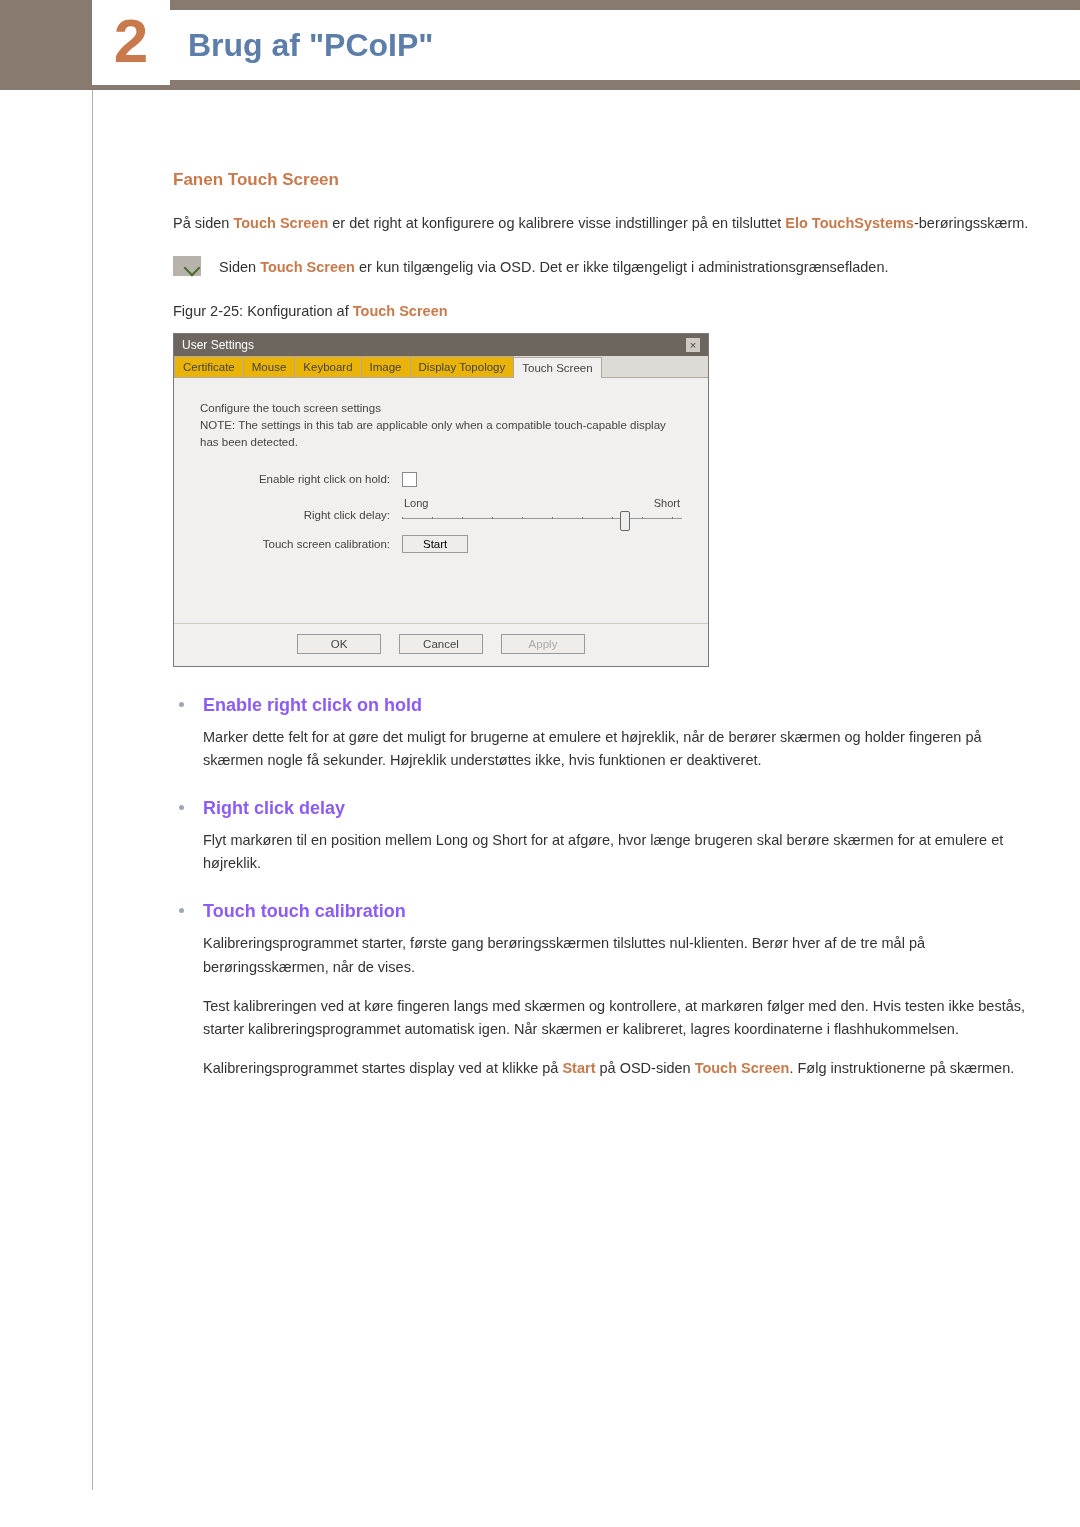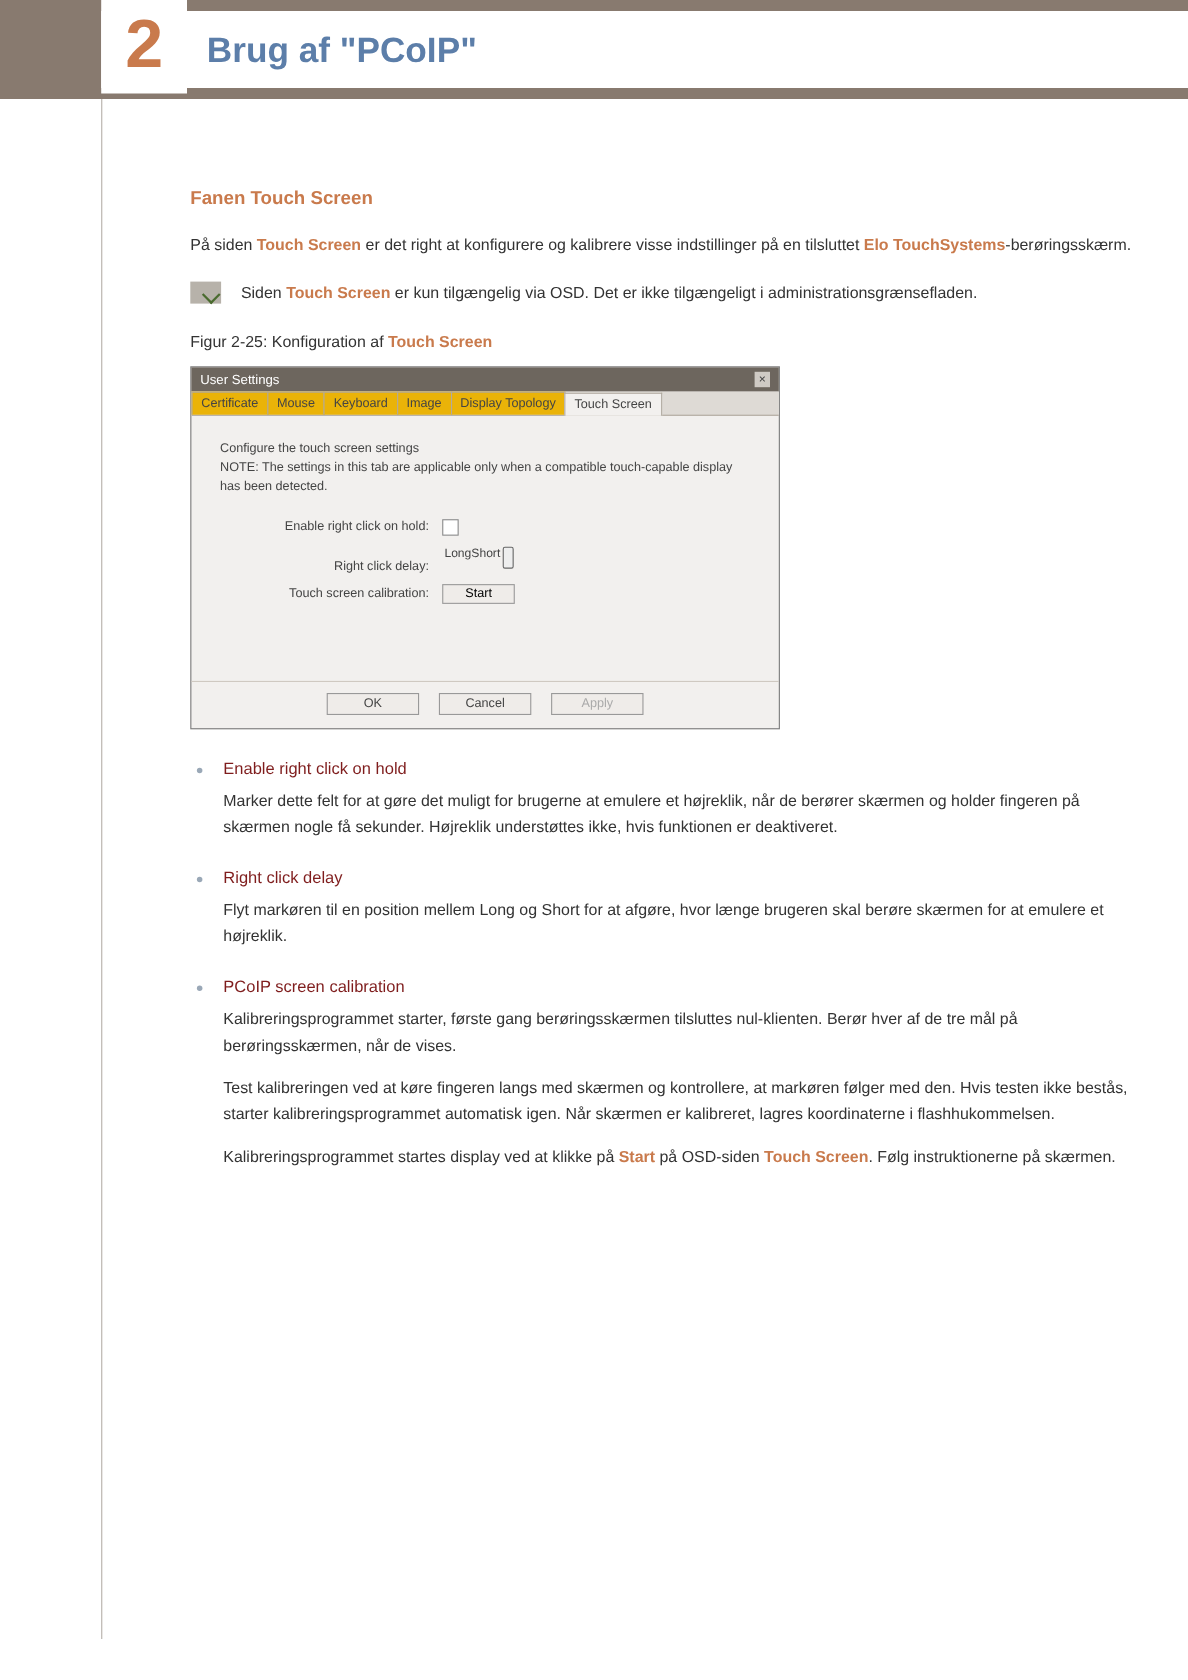--- a/index.html
+++ b/index.html
@@ -137,20 +137,21 @@
   }
   .ss-checkbox {
     width: 13px;
     height: 13px;
     border: 1px solid #888;
     background: #fff;
   }
   .ss-slider-wrap {
     flex: 1;
     display: flex;
+    flex-direction: column;
   }
   .ss-slider-labels {
     display: flex;
     justify-content: space-between;
     font-size: 11px;
     padding: 0 2px 2px 2px;
   }
   .ss-slider-track {
     position: relative;
     height: 14px;
@@ -220,23 +221,23 @@
     content: "";
     position: absolute;
     left: 6px;
     top: 7px;
     width: 5px;
     height: 5px;
     border-radius: 50%;
     background: #9aa8b7;
   }
   ul.features > li .ft-title {
-    color: #7f1d1d;
-    font-weight: 400;
-    font-size: 15px;
+    color: #8b5cf6;
+    font-weight: 700;
+    font-size: 18px;
     display: block;
     margin-bottom: 10px;
   }
   ul.features > li .ft-body {
     font-size: 14.5px;
     line-height: 1.6;
   }
 </style>
 </head>
 <body>
@@ -326,21 +327,21 @@
     <ul class="features">
       <li>
         <span class="ft-title">Enable right click on hold</span>
         <div class="ft-body">Marker dette felt for at gøre det muligt for brugerne at emulere et højreklik, når de berører skærmen og holder fingeren på skærmen nogle få sekunder. Højreklik understøttes ikke, hvis funktionen er deaktiveret.</div>
       </li>
       <li>
         <span class="ft-title">Right click delay</span>
         <div class="ft-body">Flyt markøren til en position mellem Long og Short for at afgøre, hvor længe brugeren skal berøre skærmen for at emulere et højreklik.</div>
       </li>
       <li>
-        <span class="ft-title">PCoIP screen calibration</span>
+        <span class="ft-title">Touch touch calibration</span>
         <div class="ft-body">Kalibreringsprogrammet starter, første gang berøringsskærmen tilsluttes nul-klienten. Berør hver af de tre mål på berøringsskærmen, når de vises.</div>
         <div class="ft-body" style="margin-top:16px;">Test kalibreringen ved at køre fingeren langs med skærmen og kontrollere, at markøren følger med den. Hvis testen ikke bestås, starter kalibreringsprogrammet automatisk igen. Når skærmen er kalibreret, lagres koordinaterne i flashhukommelsen.</div>
         <div class="ft-body" style="margin-top:16px;">
           <span>Kalibreringsprogrammet startes display ved at klikke på </span><span class="hl">Start</span><span> på OSD-siden </span><span class="hl">Touch Screen</span><span>. Følg instruktionerne på skærmen.</span>
         </div>
       </li>
     </ul>
 
   </div>
 </div>

